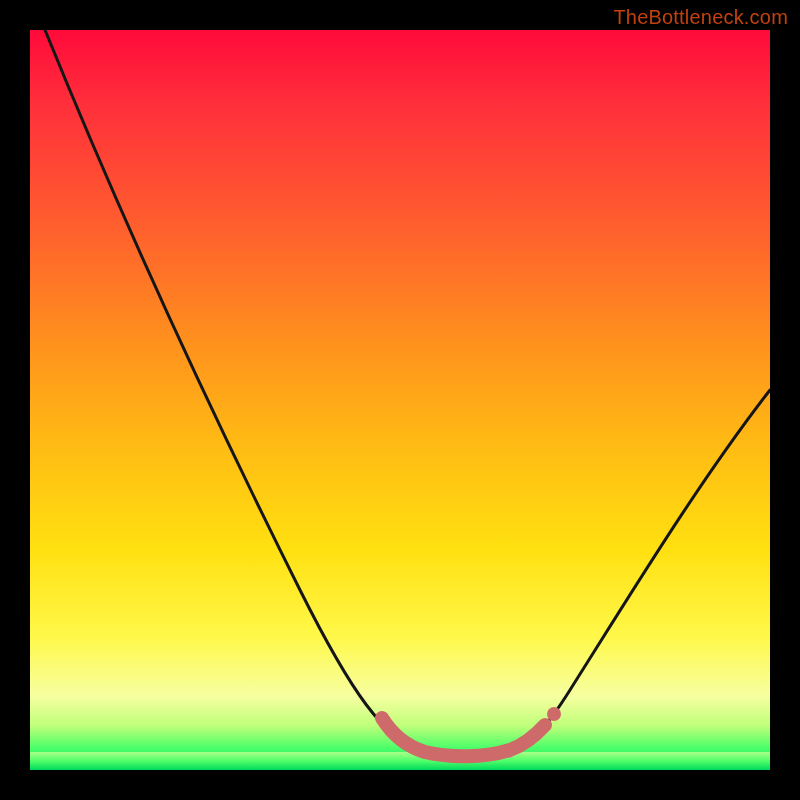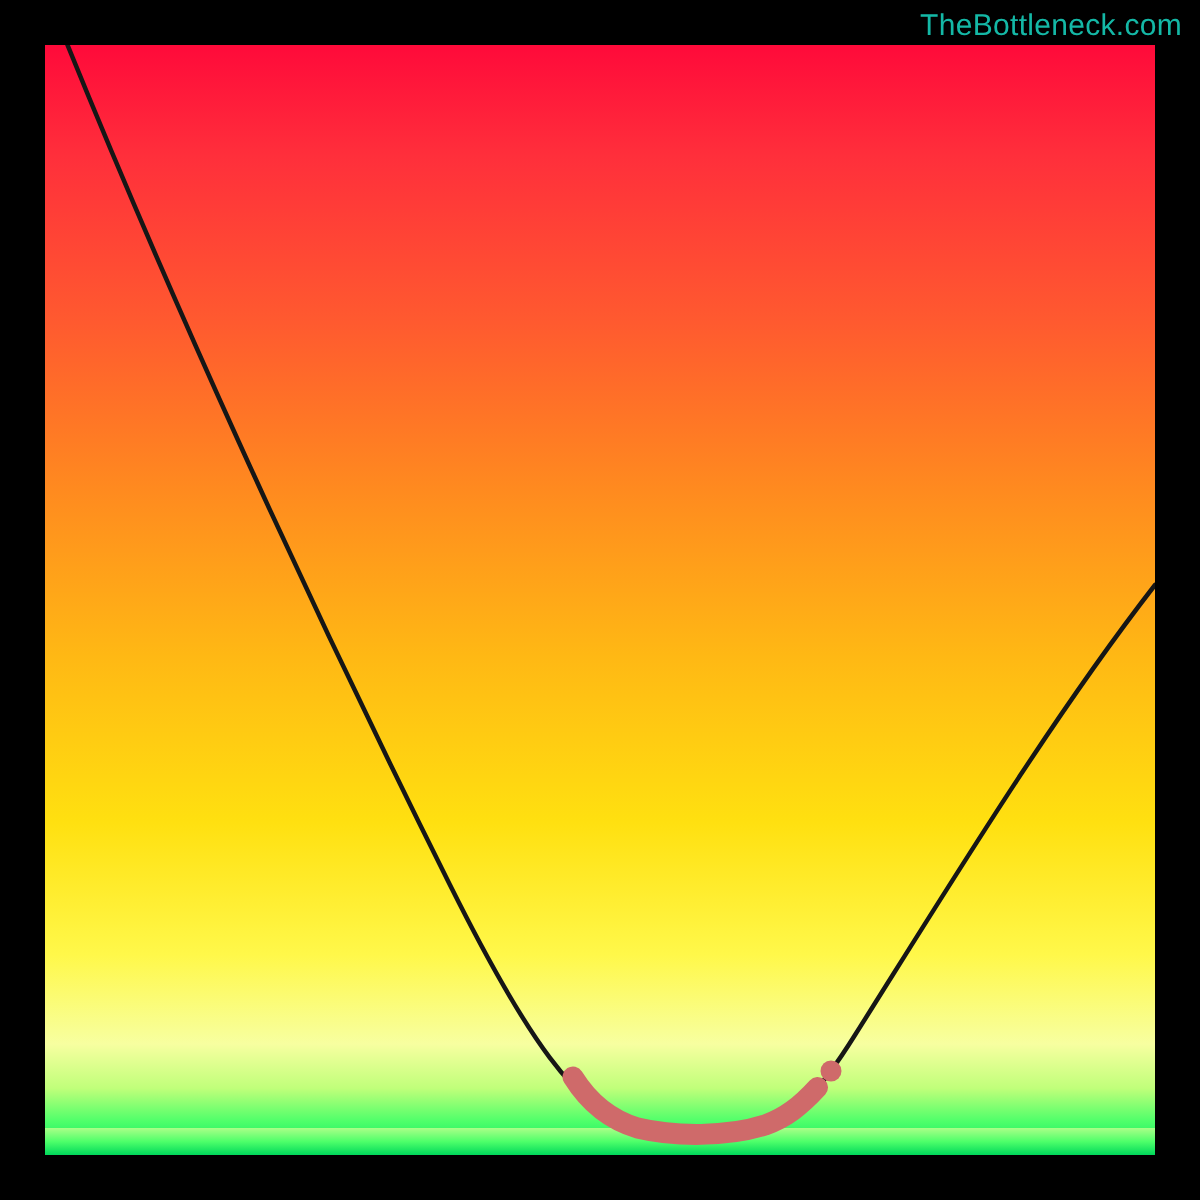--- a/index.html
+++ b/index.html
@@ -37,21 +37,21 @@
       #c0ff7a 94%,
       #4dff6a 97%,
       #00e060 100%
     );
     overflow: hidden;
   }
   .watermark {
     position: absolute;
     top: 6px;
     right: 12px;
-    color: #14b8a6;
+    color: #c2410c;
     font-size: 20px;
     font-weight: 500;
     letter-spacing: 0.2px;
   }
   svg.curve {
     position: absolute;
     left: 0;
     top: 0;
     width: 740px;
     height: 740px;

